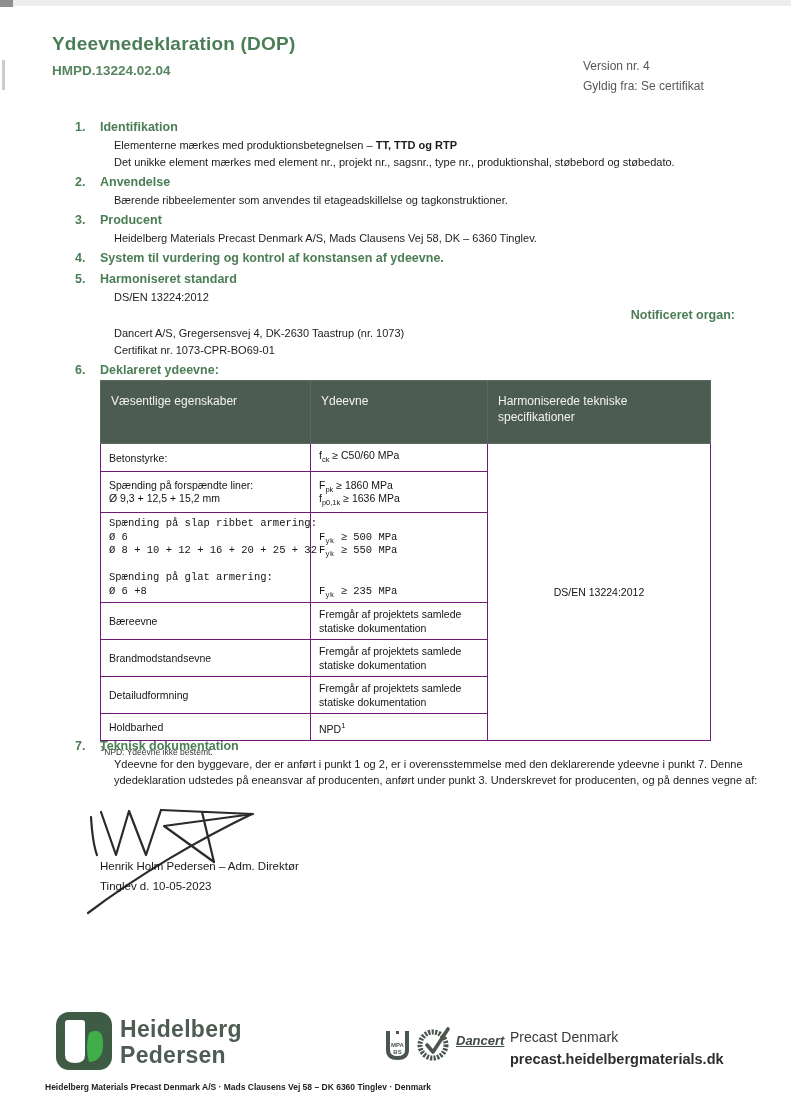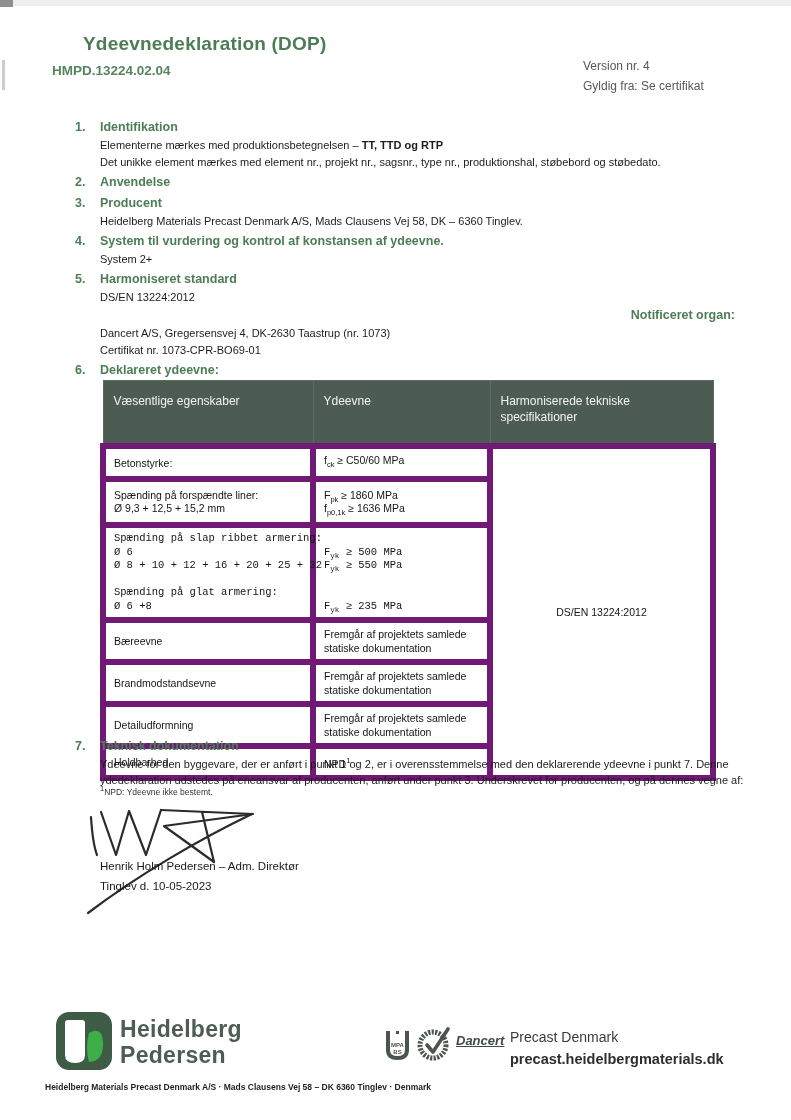--- a/index.html
+++ b/index.html
@@ -6,45 +6,45 @@
   .page{
     position:relative;width:791px;height:1120px;background:#ffffff;overflow:hidden;
     font-family:"Liberation Sans",sans-serif;color:#1f1f1f;
   }
   
   .top-strip{position:absolute;left:0;top:0;width:791px;height:6px;background:#ededed;}
   .corner-mark{position:absolute;left:0;top:0;width:13px;height:7px;background:#8f8f8f;}
   .edge-tick{position:absolute;left:2px;top:60px;width:3px;height:30px;background:#cccccc;}
 
   
-  .title{position:absolute;left:52px;top:33px;font-size:19px;font-weight:700;color:#4c7e56;letter-spacing:.2px;margin-left:31px;}
+  .title{position:absolute;left:52px;top:33px;font-size:19px;font-weight:700;color:#4c7e56;letter-spacing:.2px;}
   .doc-num{position:absolute;left:52px;top:63px;font-size:13.5px;font-weight:600;color:#56855f;}
   .version{position:absolute;left:583px;top:56px;font-size:12px;color:#575757;line-height:20px;}
 
   
   .sections{position:absolute;left:75px;top:118px;width:660px;}
   .sec{margin-bottom:2px;}
   .sec-head{display:flex;line-height:19px;}
   .sec-num{width:25px;font-weight:700;color:#4c7e56;font-size:12.5px;flex:0 0 25px;}
   .sec-title{font-weight:700;color:#4c7e56;font-size:12.5px;}
-  .sec-body{margin-left:25px;font-size:11px;line-height:17px;color:#1c1c1c;}
+  .sec-body{margin-left:39px;font-size:11px;line-height:17px;color:#1c1c1c;}
   .sec-sub{font-weight:700;color:#4c7e56;font-size:12.5px;line-height:19px;text-align:right;}
   b.inl{font-weight:700;}
 
   
   .tbl-wrap{position:absolute;left:100px;top:380px;width:612px;}
   table.dop{border-collapse:collapse;width:610px;table-layout:fixed;}
   table.dop col.c1{width:210px;} table.dop col.c2{width:177px;} table.dop col.c3{width:223px;}
   table.dop th{
     background:#4d5c52;color:#f3f4f1;font-weight:400;text-align:left;
     font-size:12px;line-height:16px;vertical-align:top;padding:12px 10px 8px 10px;height:42px;
     border:1px solid #5c6b60;
   }
   table.dop td{
-    border:6px solid #701a75;padding:4px 8px;font-size:10.5px;line-height:14px;color:#141414;
+    border:1px solid #701a75;padding:4px 8px;font-size:10.5px;line-height:14px;color:#141414;
     vertical-align:middle;background:#ffffff;
   }
   tr.r1 td{height:18px;}
   tr.r2 td{height:32px;}
   tr.r3 td{height:78px;vertical-align:top;font-family:Liberation Mono, monospace;}
   tr.r4 td,tr.r5 td,tr.r6 td{height:20px;}
   tr.r7 td{height:18px;}
   td.c1t{vertical-align:top;}
   td.c2b{vertical-align:bottom;}
   td.spec{text-align:center;vertical-align:middle;font-size:11px;color:#141414;}
@@ -99,39 +99,39 @@
         <div><span>Elementerne mærkes med produktionsbetegnelsen – </span><b class="inl">TT, TTD og RTP</b></div>
         <div>Det unikke element mærkes med element nr., projekt nr., sagsnr., type nr., produktionshal, støbebord og støbedato.</div>
       </div>
     </div>
 
     <div class="sec">
       <div class="sec-head">
         <span class="sec-num">2.</span>
         <span class="sec-title">Anvendelse</span>
       </div>
+      <div class="sec-body">
+        <div>Bærende ribbeelementer som anvendes til etageadskillelse og tagkonstruktioner.</div>
+      </div>
     </div>
 
     <div class="sec">
       <div class="sec-head">
         <span class="sec-num">3.</span>
         <span class="sec-title">Producent</span>
       </div>
       <div class="sec-body">
         <div>Heidelberg Materials Precast Denmark A/S, Mads Clausens Vej 58, DK – 6360 Tinglev.</div>
       </div>
     </div>
 
     <div class="sec">
       <div class="sec-head">
         <span class="sec-num">4.</span>
         <span class="sec-title">System til vurdering og kontrol af konstansen af ydeevne.</span>
-      </div>
-      <div class="sec-body">
-        <div>System 2+</div>
       </div>
     </div>
 
     <div class="sec">
       <div class="sec-head">
         <span class="sec-num">5.</span>
         <span class="sec-title">Harmoniseret standard</span>
       </div>
       <div class="sec-body">
         <div>DS/EN 13224:2012</div>

